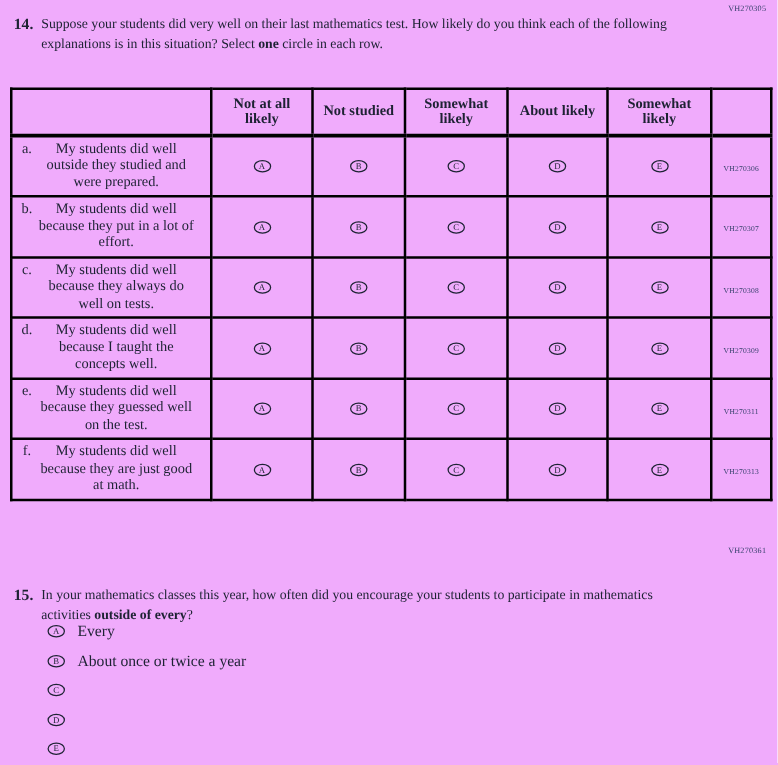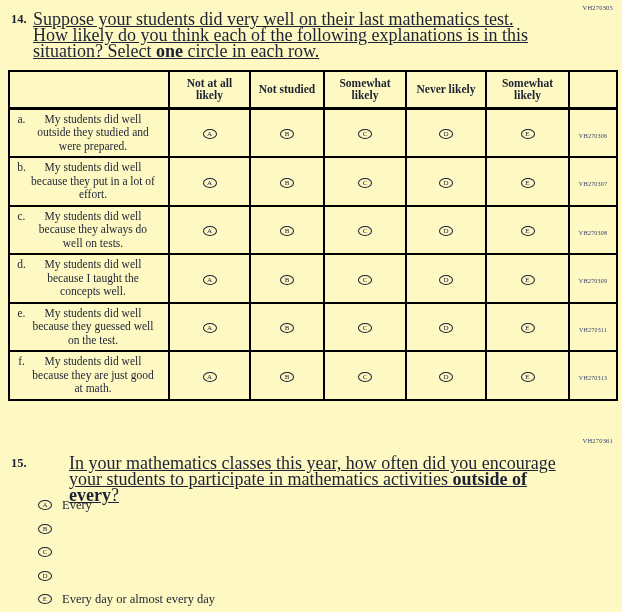--- a/index.html
+++ b/index.html
@@ -3,36 +3,36 @@
 <meta charset="utf-8">
 <style>
   * { box-sizing: border-box; margin: 0; padding: 0; }
   html, body { background: #ffffff; }
   body {
     width: 622px; height: 612px;
     font-family: "Liberation Serif", serif;
     color: #1d2233;
     overflow: hidden;
   }
-  .page { position: relative; width: 622px; height: 612px; background: #fef9c3; }
+  .page { position: relative; width: 622px; height: 612px; background: #f0abfc; }
 
   .form-code {
     font-size: 6.5px;
     color: #35406b;
     letter-spacing: .2px;
     font-family: "Liberation Serif", serif;
   }
   .code-q14 { position: absolute; top: 4px; right: 9px; }
   .code-q15 { position: absolute; top: 437px; right: 9px; }
 
   .q-block { position: absolute; display: flex; }
   .q14-block { top: 11px; left: 11px; }
-  .q15-block { top: 455px; left: 11px; gap: 36px; }
+  .q15-block { top: 468px; left: 11px; }
   .q-num { font-weight: bold; font-size: 12.5px; line-height: 16px; width: 22px; flex: none; }
-  .q-text { font-size: 18px; line-height: 16px; text-decoration: underline; }
+  .q-text { font-size: 11px; line-height: 16px; }
   .q14-text { width: 502px; }
   .q15-text { width: 508px; }
   .q-text b { font-weight: bold; }
 
   table.matrix {
     position: absolute; top: 70px; left: 8px;
     border-collapse: collapse;
     table-layout: fixed;
     width: 608px;
     border: 2px solid #14532d;
@@ -102,21 +102,21 @@
         <col style="width:80px">
         <col style="width:83px">
         <col style="width:48px">
     </colgroup>
     <thead>
       <tr>
         <th></th>
         <th>Not at all likely</th>
         <th>Not studied</th>
         <th>Somewhat likely</th>
-        <th>Never likely</th>
+        <th>About likely</th>
         <th>Somewhat likely</th>
         <th></th>
       </tr>
     </thead>
     <tbody>
       <tr>
         <td class="stub">
             <div class="stub-inner">
               <span class="row-letter">a.</span>
               <span class="row-text">My students did well outside they studied and were prepared.</span>
@@ -209,26 +209,26 @@
     <span class="q-text q15-text"><span>In your mathematics classes this year, how often did you encourage your students to participate in mathematics activities </span><b>outside of every</b><span>?</span></span>
   </div>
 
   <div class="q15-options">
     <div class="opt-row">
       <span class="circle">A</span>
       <span class="opt-label">Every</span>
     </div>
     <div class="opt-row">
       <span class="circle">B</span>
+      <span class="opt-label">About once or twice a year</span>
     </div>
     <div class="opt-row">
       <span class="circle">C</span>
     </div>
     <div class="opt-row">
       <span class="circle">D</span>
     </div>
     <div class="opt-row">
       <span class="circle">E</span>
-      <span class="opt-label">Every day or almost every day</span>
     </div>
   </div>
 
 </div>
 
 </body></html>

